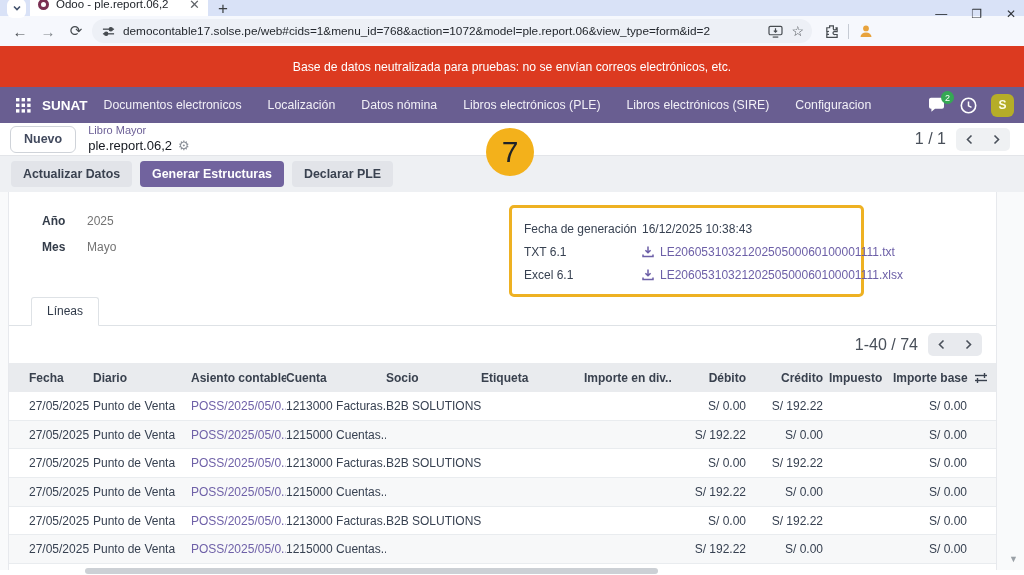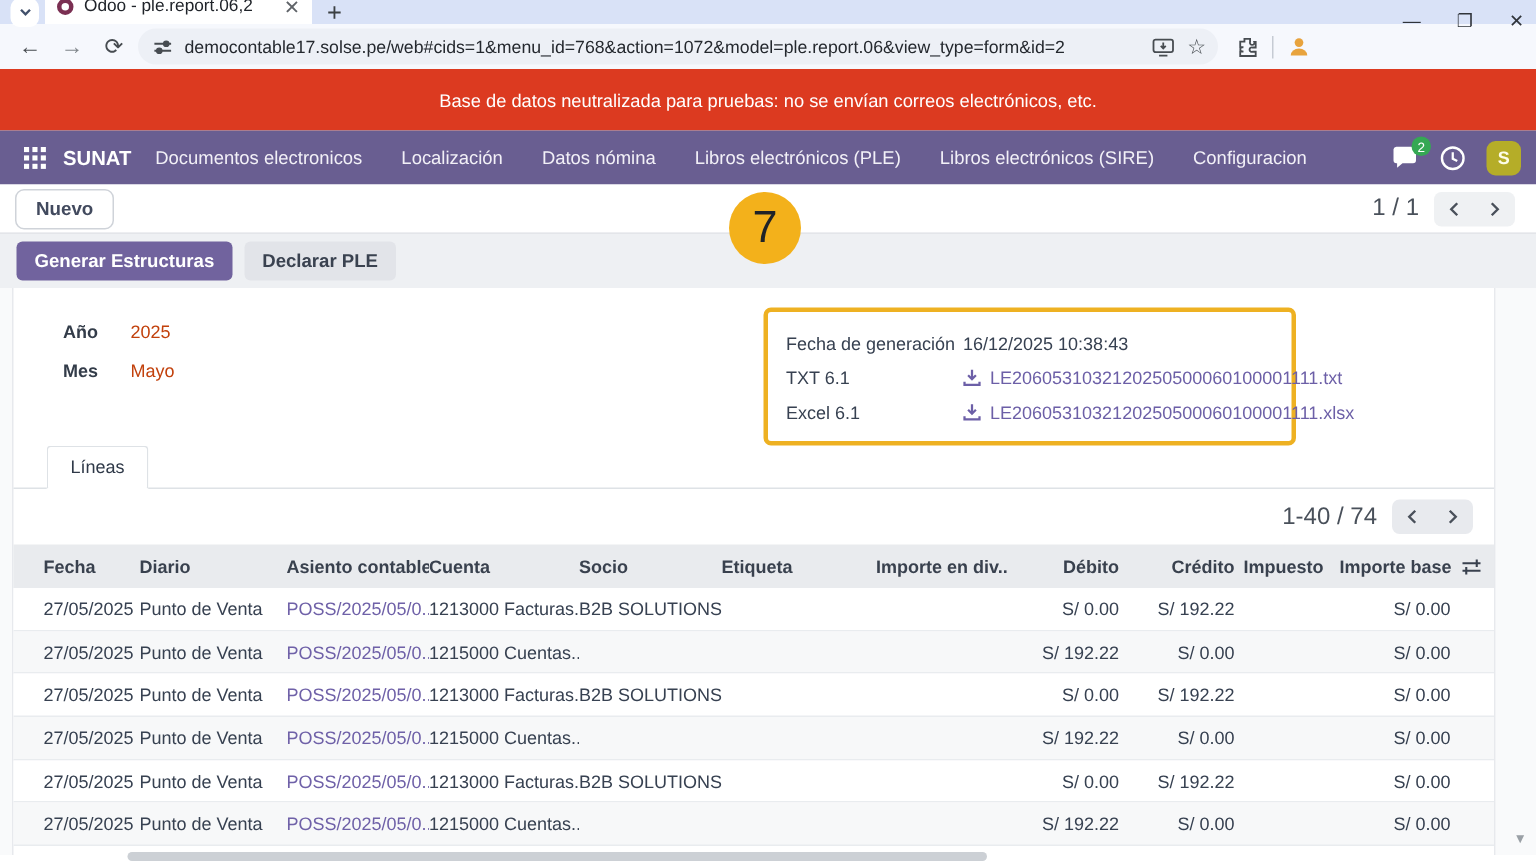--- a/index.html
+++ b/index.html
@@ -63,21 +63,21 @@
   .btn-flat { height:26px; padding:0 12px; border:none; border-radius:4px; background:#e2e4e9; color:#3a4250; font-size:12.4px; font-weight:600; font-family:inherit; cursor:pointer; }
   .btn-flat.primary { background:#71639e; color:#fff; }
 
   
   .sheet-wrap { position:relative; height:378px; background:#f9fafb; }
   .sheet { position:absolute; left:8px; top:0; width:989px; height:378px; background:#fff; border-left:1px solid #e7e9ed; border-right:1px solid #e7e9ed; }
   .form-top { position:relative; height:105px; }
   .fields { position:absolute; left:33px; top:22px; }
   .field-row { display:flex; margin-bottom:12px; }
   .field-label { width:45px; font-weight:700; color:#333c49; }
-  .field-value { color:#c2410c;text-align:center; }
+  .field-value { color:#737373;text-align:center; }
   .gen-box { position:absolute; left:500px; top:13px; width:355px; border:3px solid #eeb122; border-radius:5px; background:#fff; padding:14px 12px 12px; }
   .gen-row { display:flex; align-items:center; margin-bottom:9px; }
   .gen-row:last-child { margin-bottom:0; }
   .gen-label { width:118px; color:#374151; flex:none; }
   .gen-value { color:#374151; }
   .file-link { display:flex; align-items:center; gap:6px; color:#6c5fa7; cursor:pointer; white-space:nowrap; }
 
   
   .notebook { height:29px; border-bottom:1px solid #dee2e6; display:flex; align-items:center; }
   .ntab { margin-left:22px; margin-bottom:-1px; padding:6px 15px 7px; background:#fff; border:1px solid #dee2e6; border-bottom:1px solid #fff; border-radius:3px 3px 0 0; font-size:12px; color:#2f3948; cursor:pointer; }
@@ -210,37 +210,45 @@
             <circle cx="8.5" cy="8.5" r="7.2" fill="none" stroke="#fff" stroke-width="1.6"></circle>
             <path d="M8.5 4.5 v4.3 l3 1.6" fill="none" stroke="#fff" stroke-width="1.5"></path>
           </svg>
       </span>
       <span class="avatar">S</span>
     </div>
   </nav>
 
   <div class="control-panel">
     <button class="btn-new">Nuevo</button>
+    <div class="crumbs">
+      <span class="crumb-parent">Libro Mayor</span>
+      <span class="crumb-current">
+        <span>ple.report.06,2</span>
+        <span class="gear">⚙</span>
+      </span>
+    </div>
     <div class="cp-spacer"></div>
     <span class="pager-count">1 / 1</span>
     <div class="chev-group">
       <button class="chev-btn">
         <svg width="9" height="11" viewBox="0 0 9 11">
             <polyline points="6.5,1.5 2.5,5.5 6.5,9.5" fill="none" stroke="#49505a" stroke-width="1.6"></polyline>
           </svg>
       </button>
       <button class="chev-btn">
         <svg width="9" height="11" viewBox="0 0 9 11">
             <polyline points="2.5,1.5 6.5,5.5 2.5,9.5" fill="none" stroke="#49505a" stroke-width="1.6"></polyline>
           </svg>
       </button>
     </div>
   </div>
 
   <div class="action-strip">
+    <button class="btn-flat">Actualizar Datos</button>
     <button class="btn-flat primary">Generar Estructuras</button>
     <button class="btn-flat">Declarar PLE</button>
   </div>
 
   <div class="sheet-wrap">
     <div class="sheet">
 
       <div class="form-top">
         <div class="fields">
           <div class="field-row">

